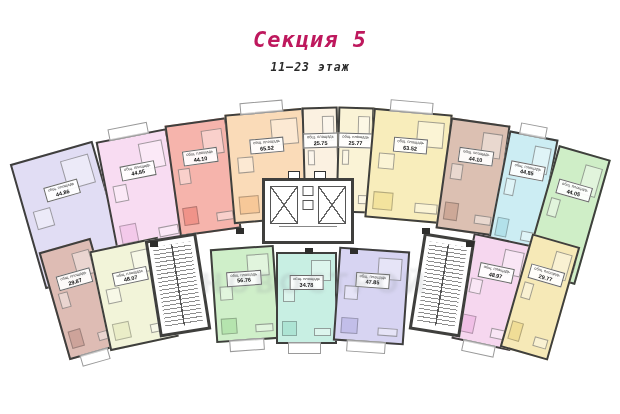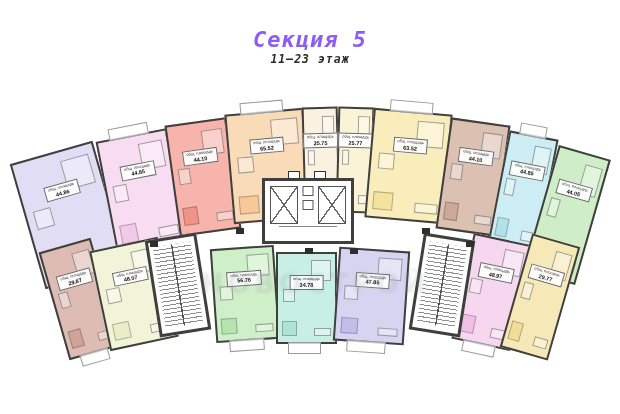--- a/index.html
+++ b/index.html
@@ -1,23 +1,23 @@
 <!DOCTYPE html>
 <html><head>
 <meta charset="utf-8">
 <style>
   html,body{margin:0;padding:0;background:#ffffff;}
   #canvas{position:relative;width:620px;height:414px;background:#ffffff;overflow:hidden;
           font-family:"Liberation Sans",sans-serif;}
   
   #title-block{position:absolute;top:28px;left:0;width:620px;text-align:center;z-index:2;}
   .title{font-family:"DejaVu Sans Mono",monospace;font-style:italic;font-weight:bold;
-         font-size:22px;letter-spacing:1px;color:#8b5cf6;line-height:1.05;}
+         font-size:22px;letter-spacing:1px;color:#be185d;line-height:1.05;}
   .subtitle{font-family:"DejaVu Sans Mono",monospace;font-style:italic;font-weight:bold;
-         font-size:11.5px;letter-spacing:1px;color:#2a2a2a;margin-top:1px;}
+         font-size:11.5px;letter-spacing:1px;color:#2a2a2a;margin-top:9px;}
   
   #plan{position:absolute;left:0;top:0;width:620px;height:414px;z-index:1;}
   .apartment{position:absolute;border:2px solid #3f3f3d;box-sizing:border-box;z-index:1;}
   .apt-label{position:absolute;left:50%;top:24%;transform:translateX(-50%);
              background:rgba(255,255,255,.92);border:0.5px solid #6a6a6a;
              padding:1px 3px;text-align:center;line-height:1.15;white-space:nowrap;z-index:3;}
   .apt-label .l1{display:block;font-size:4px;color:#333;}
   .apt-label .l2{display:block;font-size:5.5px;font-weight:bold;color:#111;}
   .furn{position:absolute;border:0.8px solid rgba(55,55,55,.45);background:rgba(255,255,255,.38);box-sizing:border-box;}
   .bed {right:7%;top:7%;width:36%;height:24%;}

